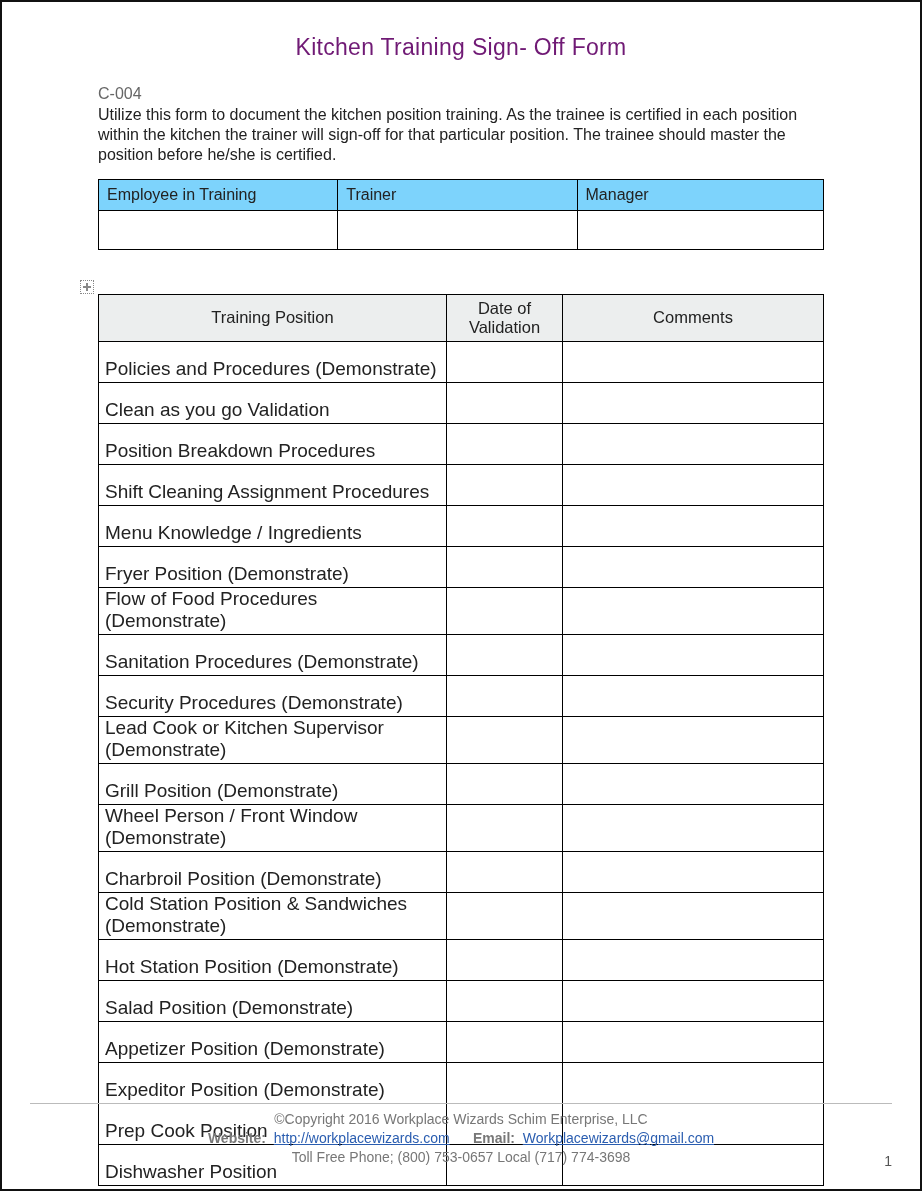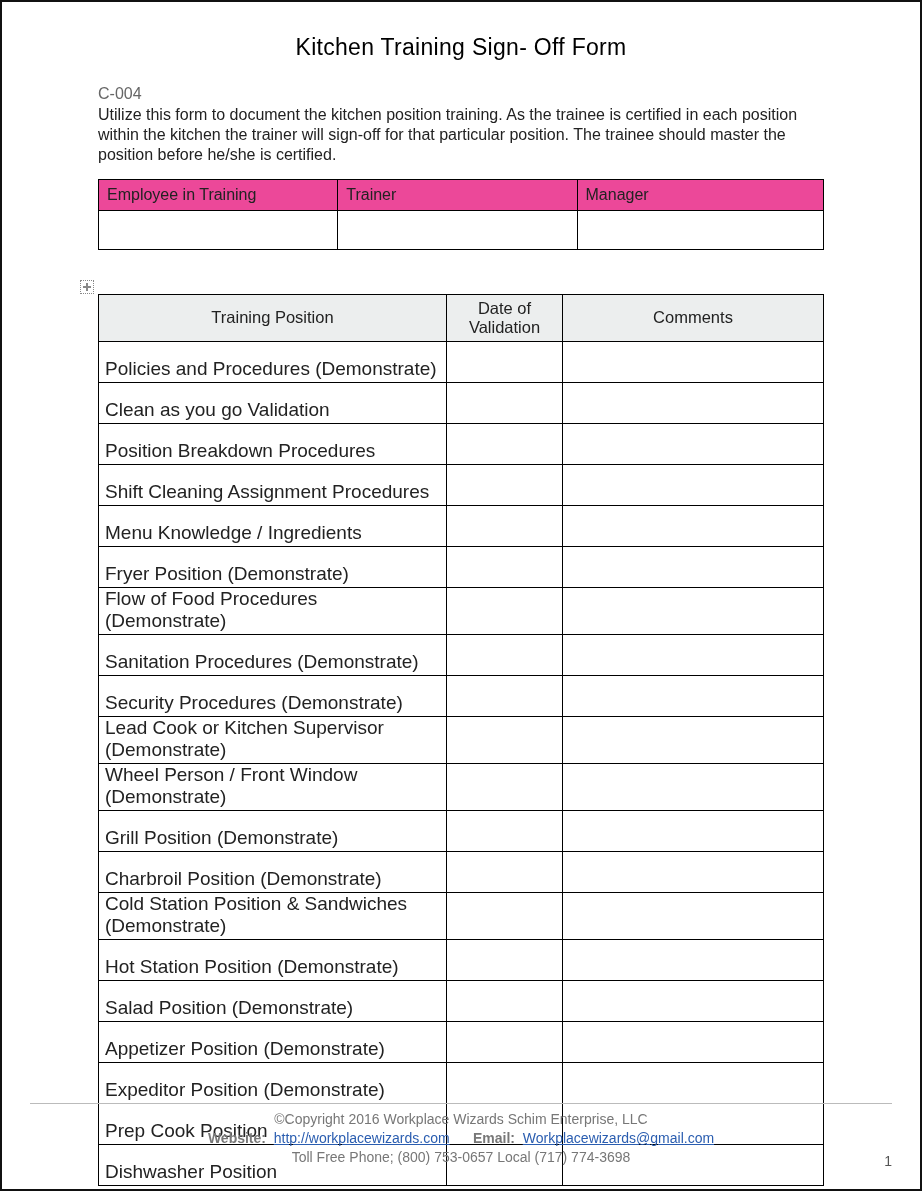--- a/index.html
+++ b/index.html
@@ -21,21 +21,21 @@
   .inner {
     width: 100%;
     height: 100%;
     box-sizing: border-box;
     padding: 0 68px;
     position: relative;
   }
   .title {
     text-align: center;
     font-size: 23px;
-    color: #000000;
+    color: #701a75;
     letter-spacing: 0.3px;
     margin-top: 4px;
     margin-bottom: 24px;
   }
   .form-code {
     text-align: left;
     font-size: 16px;
     color: #666;
     margin-bottom: 2px;
   }
@@ -45,21 +45,21 @@
     margin-bottom: 14px;
   }
   table {
     border-collapse: collapse;
     width: 100%;
   }
   .meta-table th {
     text-align: left;
     font-weight: normal;
     font-size: 16px;
-    background: #ec4899;
+    background: #7dd3fc;
     border: 1px solid #000;
     padding: 4px 8px;
     height: 22px;
   }
   .meta-table td {
     border: 1px solid #000;
     height: 34px;
     padding: 2px 6px;
   }
   .anchor-row {
@@ -221,26 +221,26 @@
             <td class="pos"><span>Security Procedures (Demonstrate)</span></td>
             <td></td>
             <td></td>
           </tr>
           <tr>
             <td class="pos"><span>Lead Cook or Kitchen Supervisor (Demonstrate)</span></td>
             <td></td>
             <td></td>
           </tr>
           <tr>
+            <td class="pos"><span>Grill Position (Demonstrate)</span></td>
+            <td></td>
+            <td></td>
+          </tr>
+          <tr>
             <td class="pos"><span>Wheel Person / Front Window (Demonstrate)</span></td>
-            <td></td>
-            <td></td>
-          </tr>
-          <tr>
-            <td class="pos"><span>Grill Position (Demonstrate)</span></td>
             <td></td>
             <td></td>
           </tr>
           <tr>
             <td class="pos"><span>Charbroil Position (Demonstrate)</span></td>
             <td></td>
             <td></td>
           </tr>
           <tr class="short">
             <td class="pos"><span>Cold Station Position &amp; Sandwiches (Demonstrate)</span></td>

